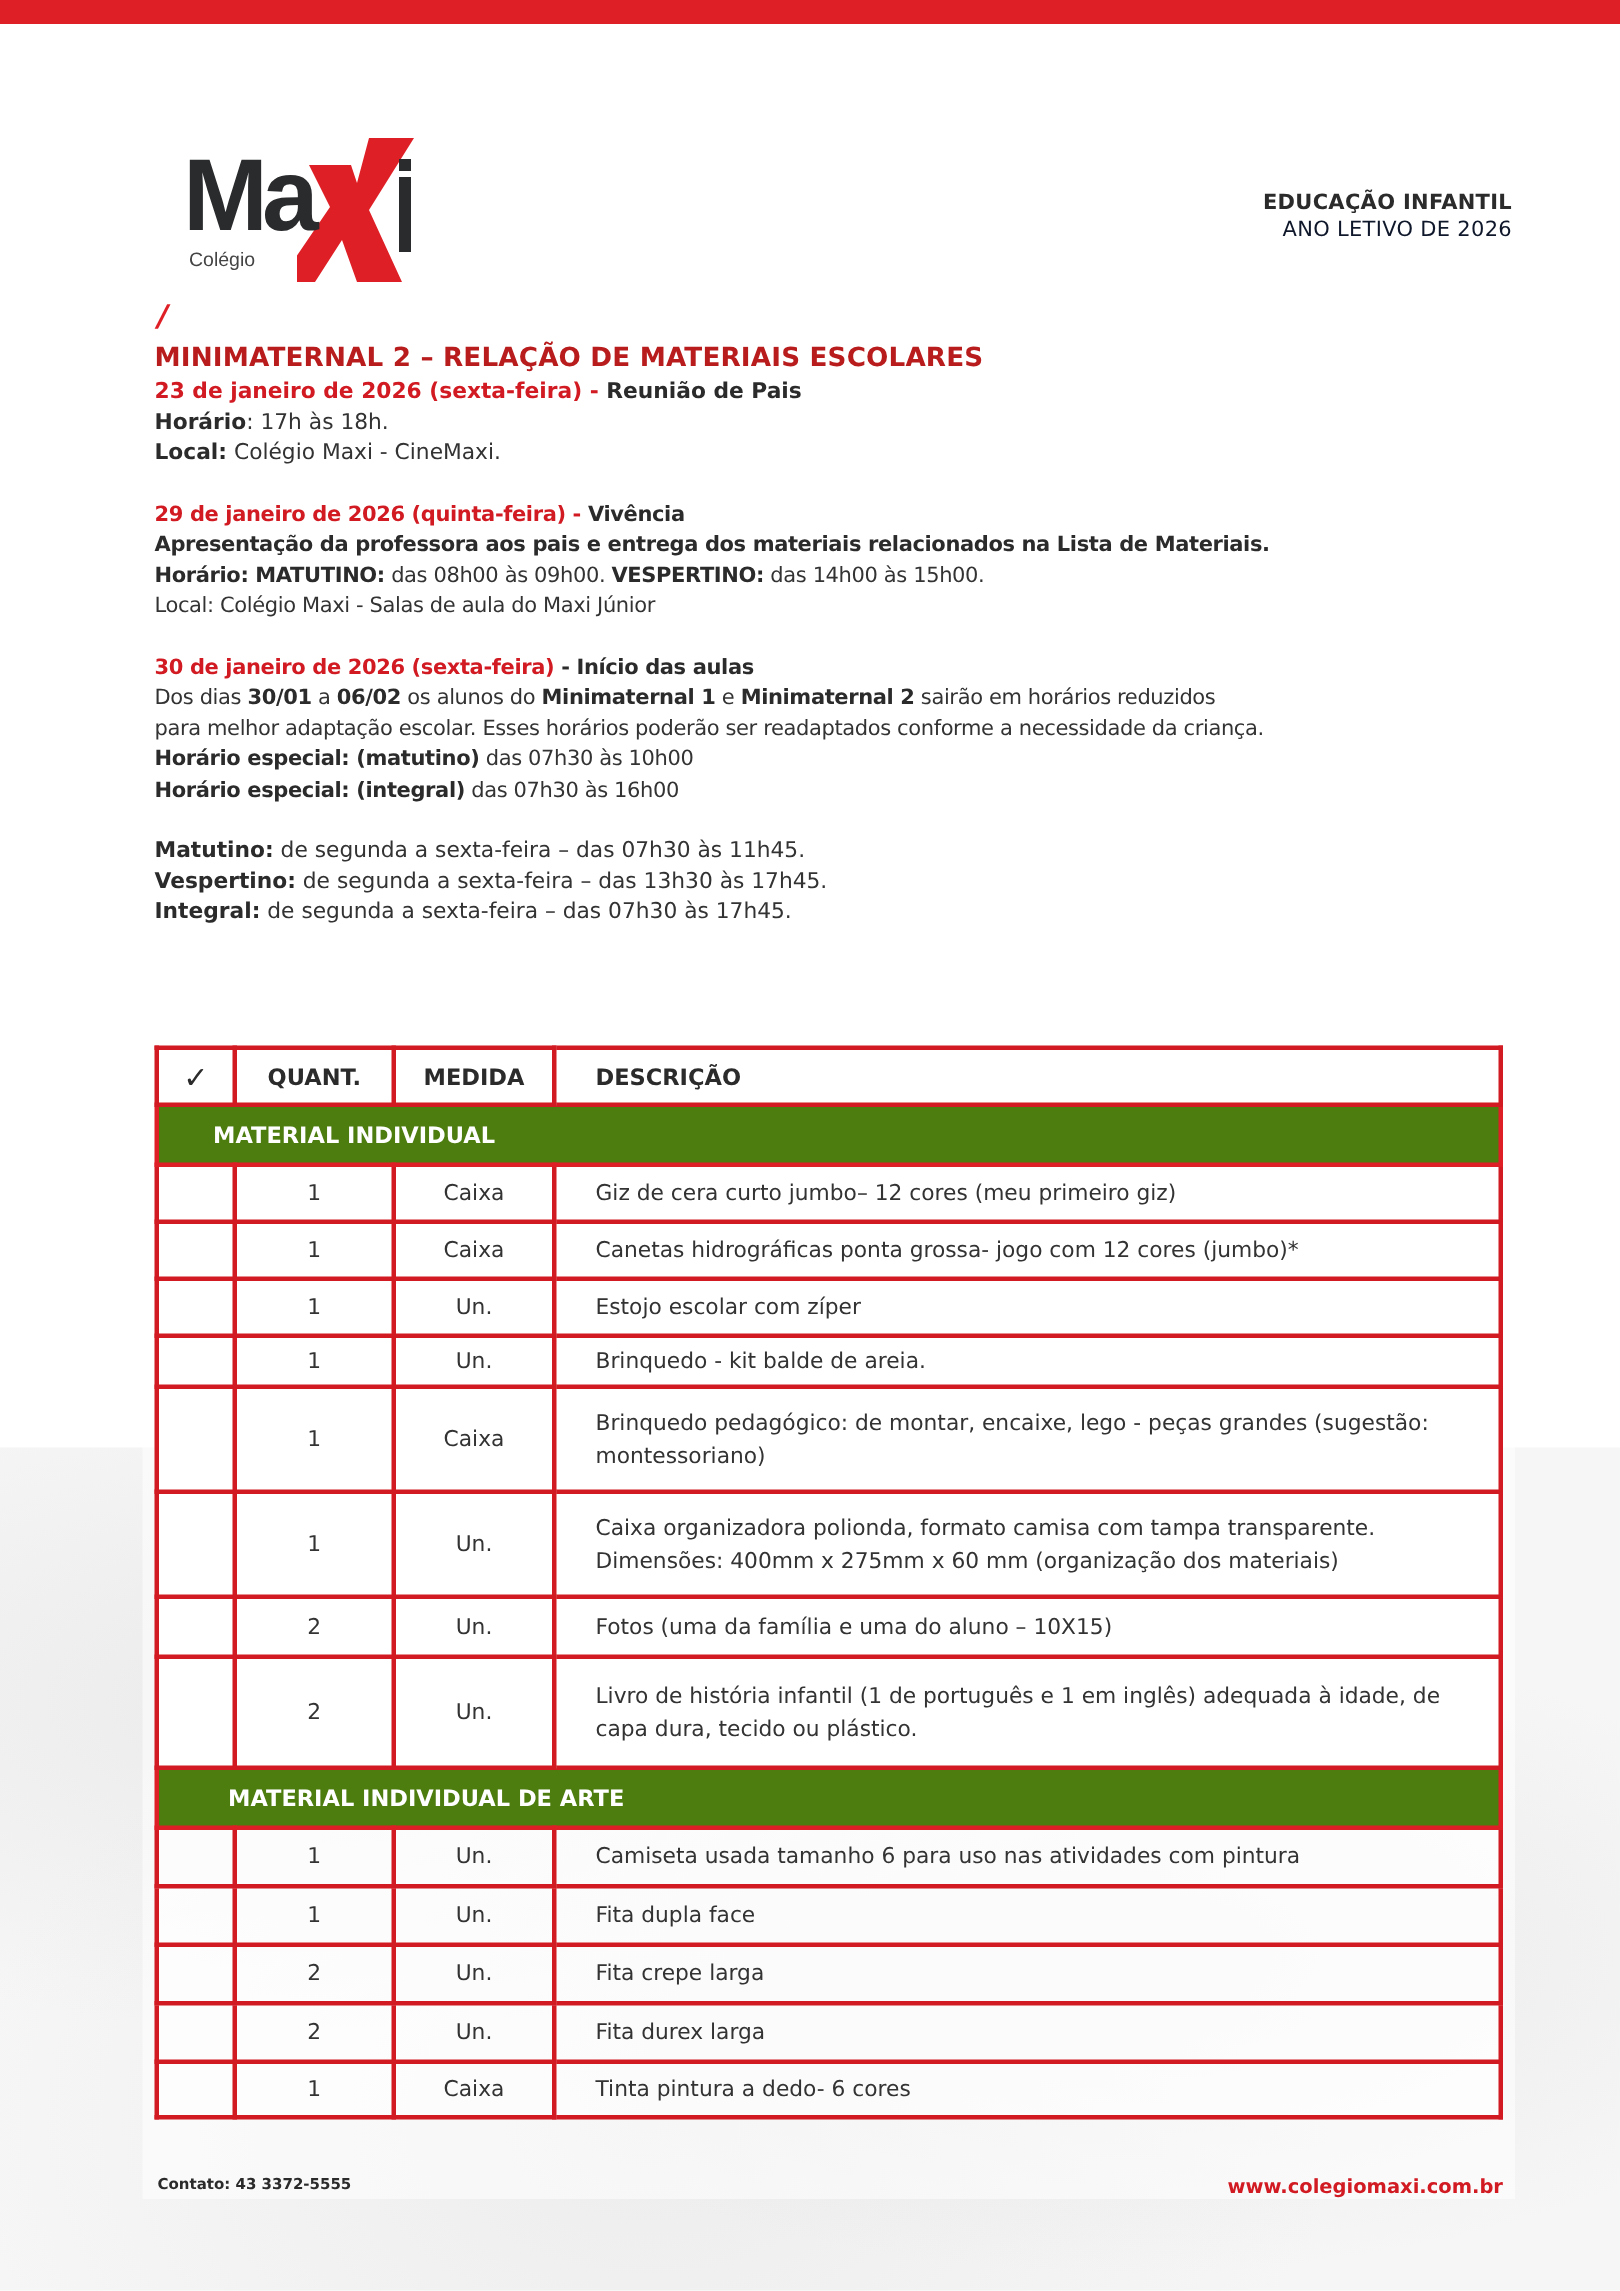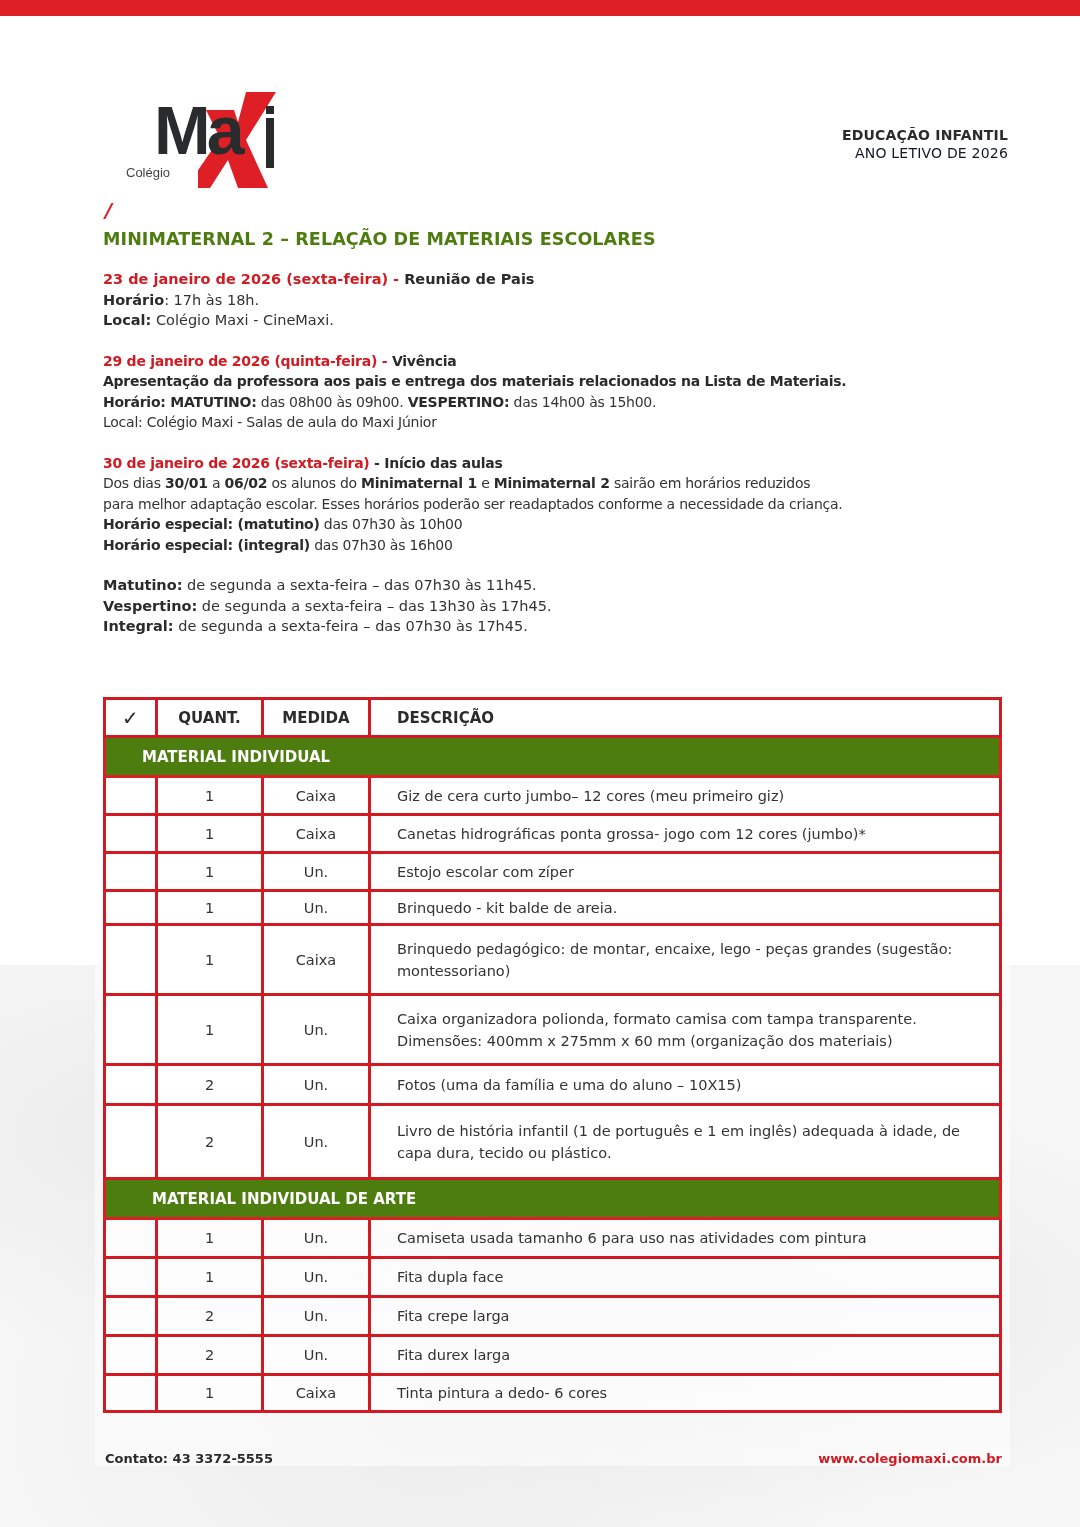--- a/index.html
+++ b/index.html
@@ -17,36 +17,36 @@
     background:
       radial-gradient(ellipse at 20% 30%, rgba(200,200,200,0.25), transparent 40%),
       radial-gradient(ellipse at 70% 60%, rgba(190,190,190,0.22), transparent 45%),
       radial-gradient(ellipse at 40% 80%, rgba(210,210,210,0.25), transparent 50%),
       #f6f6f6;
   }
   .bg-white-panel { position: absolute; left: 95px; top: 960px; width: 915px; height: 506px; background: rgba(255,255,255,0.55); }
   .logo { position: absolute; left: 120px; top: 90px; width: 160px; height: 100px; }
   .logo .ma {
     position: absolute; left: 2px; top: 6px; font-family: "Liberation Sans", sans-serif;
-    font-weight: bold; font-size: 68px; letter-spacing: -4px; color: #2a2b2d; line-height: 1; margin-left: 32px;
+    font-weight: bold; font-size: 68px; letter-spacing: -4px; color: #2a2b2d; line-height: 1;
   }
   .logo .i-bar { position: absolute; left: 146px; top: 28px; width: 8px; height: 50px; background: #2a2b2d; }
   .logo .i-dot { position: absolute; left: 146px; top: 16px; width: 8px; height: 8px; background: #2a2b2d; }
   .logo svg { position: absolute; left: 78px; top: 0; }
   .logo .colegio {
     position: absolute; left: 6px; top: 76px; font-family: "Liberation Sans", sans-serif;
     font-size: 13px; color: #444; line-height: 1;
   }
   .slash { position: absolute; left: 105px; top: 200px; color: #df1f26; font-weight: bold; font-size: 20px; font-style: italic; line-height: 1; }
   .header-right { position: absolute; right: 72px; top: 126px; text-align: right; line-height: 18px; }
   .header-right .h1 { font-weight: bold; font-size: 14px; color: #2b2b2b; letter-spacing: 0.2px; }
   .header-right .h2 { font-size: 14px; color: #0f172a; letter-spacing: 0.2px; }
 
   .content { position: absolute; left: 103px; top: 227px; width: 900px; }
-  .title { font-weight: bold; font-size: 17.5px; color: #4d7c0f; letter-spacing: 0.1px; line-height: 24px; margin-bottom: 18px; }
+  .title { font-weight: bold; font-size: 17.5px; color: #b91c1c; letter-spacing: 0.1px; line-height: 24px; margin-bottom: 0; }
   .line { font-size: 14.5px; line-height: 20.5px; color: #333; white-space: nowrap; }
   .b { font-weight: bold; color: #2b2b2b; }
   .red { color: #d11a22; font-weight: bold; }
   .gap { height: 20px; }
   .narrow { font-size: 14px; letter-spacing: -0.25px; }
 
   table.mat {
     position: absolute; left: 103px; top: 697px; width: 899px;
     border-collapse: collapse; table-layout: fixed;
     font-size: 14.5px; color: #333;
@@ -54,21 +54,21 @@
   table.mat td, table.mat th { border: 3px solid #d11a22; vertical-align: middle; }
   table.mat th { font-weight: bold; height: 38px; text-align: center; color: #2b2b2b; background: #fff; font-size: 15px; }
   table.mat th.desc { text-align: left; padding-left: 26px; }
   table.mat td.c { text-align: center; }
   table.mat td.d { padding-left: 26px; padding-right: 10px; line-height: 22px; }
   tr.section td { background: #4d7c0f; color: #fff; font-weight: bold; font-size: 15px; height: 40px; border-color: #df1f26; }
   tr.section td .sec-label { padding-left: 36px; white-space: nowrap; }
   tr.r td { background: rgba(255,255,255,0.92); }
   tr.art td { background: rgba(255,255,255,0.6); }
 
-  .footer-left { position: absolute; left: 105px; top: 1451px; font-weight: bold; font-size: 13px; color: #2b2b2b; }
+  .footer-left { position: absolute; left: 105px; top: 1451px; font-weight: bold; font-size: 10px; color: #2b2b2b; }
   .footer-right { position: absolute; right: 78px; top: 1451px; font-weight: bold; font-size: 13px; color: #d11a22; }
 </style>
 </head>
 <body>
 
 <div class="topbar"></div>
 <div class="bg-texture"></div>
 <div class="bg-white-panel"></div>
 
 <div class="logo">

